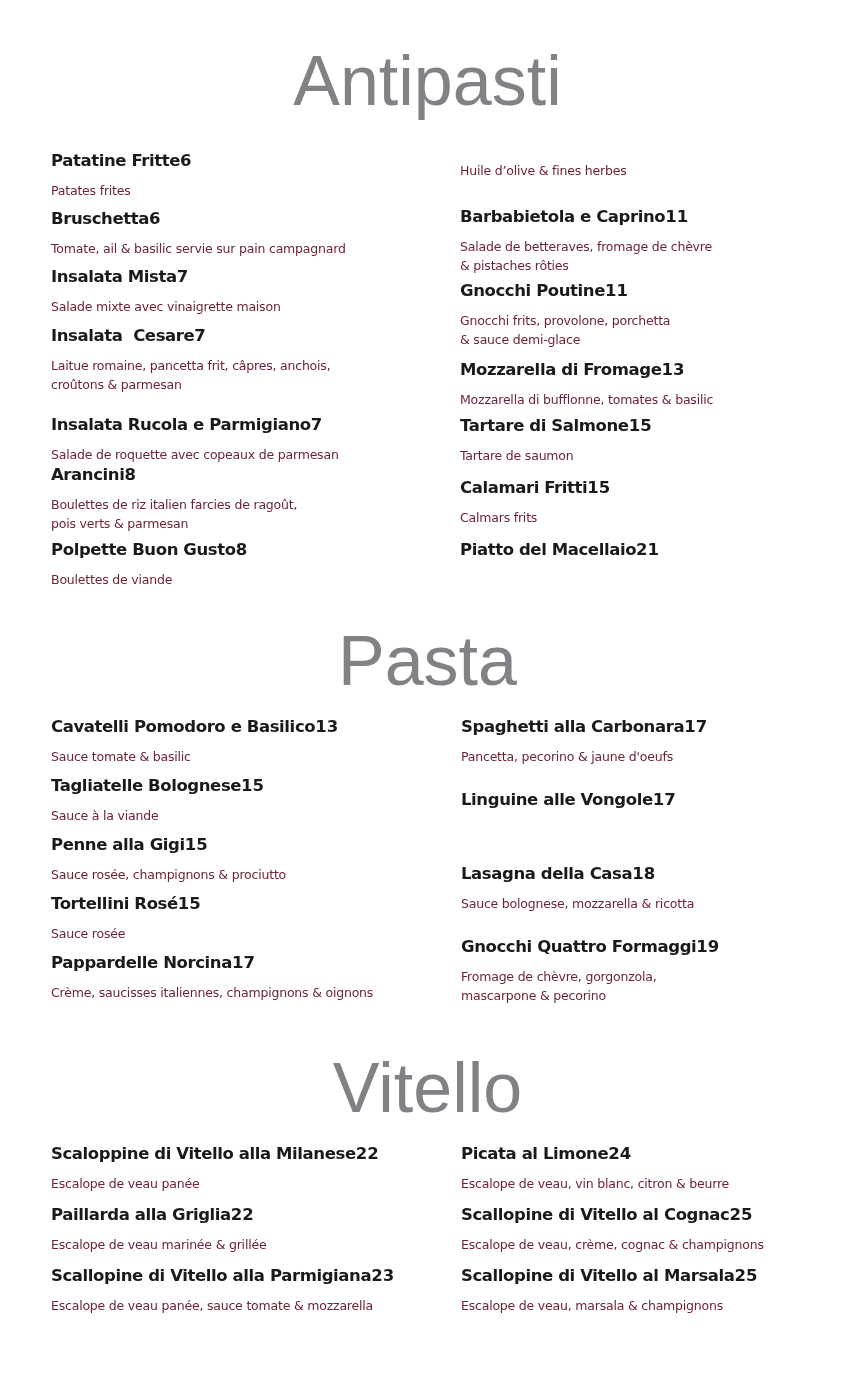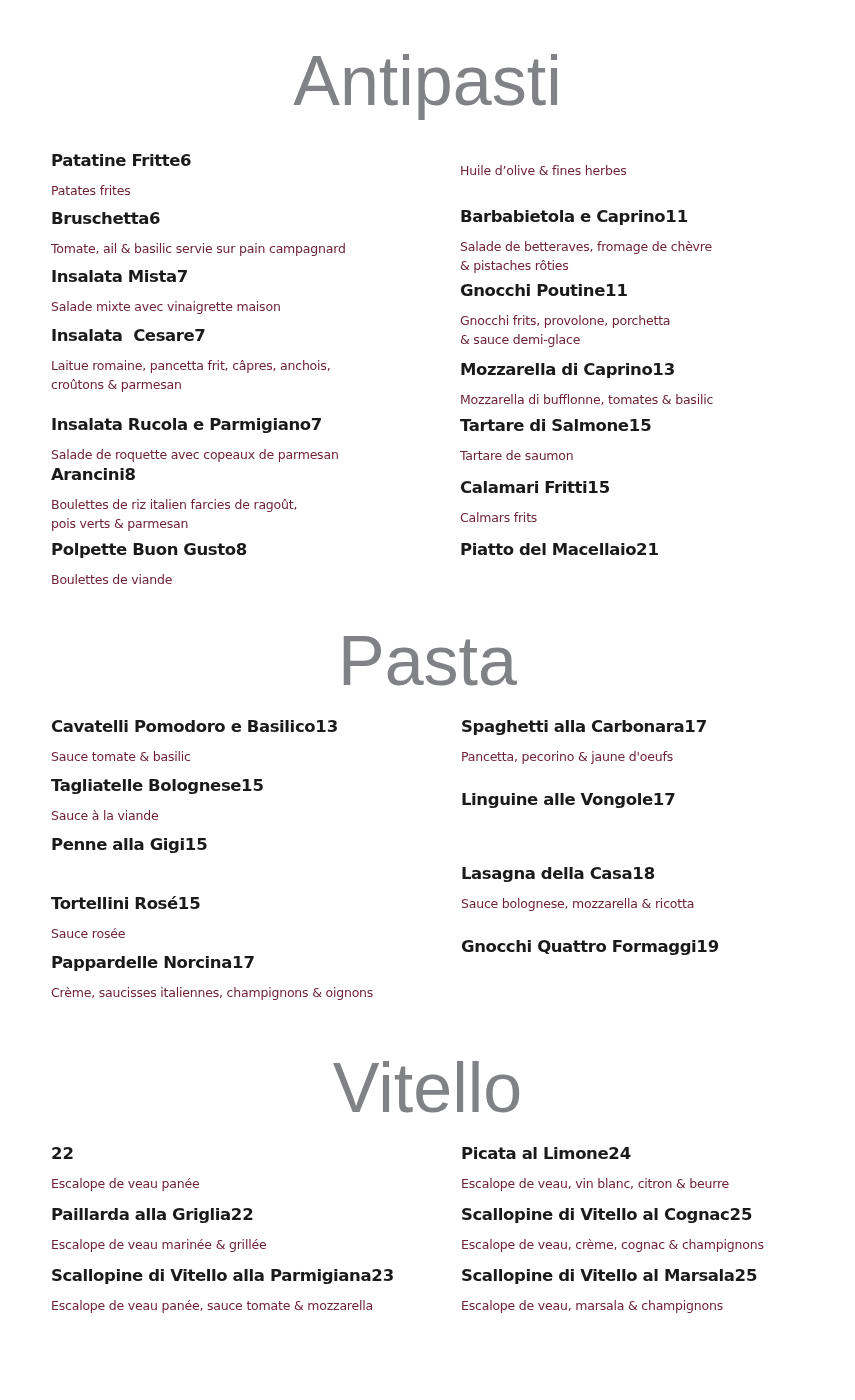--- a/index.html
+++ b/index.html
@@ -90,21 +90,21 @@
 <div class="item right" style="top:281px">
     <div class="row">
       <span class="name">Gnocchi Poutine</span>
       <span class="price">11</span>
     </div>
     <div class="desc">Gnocchi frits, provolone, porchetta
 &amp; sauce demi-glace</div>
   </div>
 <div class="item right" style="top:360px">
     <div class="row">
-      <span class="name">Mozzarella di Caprino</span>
+      <span class="name">Mozzarella di Fromage</span>
       <span class="price">13</span>
     </div>
     <div class="desc">Mozzarella di bufflonne, tomates &amp; basilic</div>
   </div>
 <div class="item right" style="top:416px">
     <div class="row">
       <span class="name">Tartare di Salmone</span>
       <span class="price">15</span>
     </div>
     <div class="desc">Tartare de saumon</div>
@@ -137,20 +137,21 @@
       <span class="name">Tagliatelle Bolognese</span>
       <span class="price">15</span>
     </div>
     <div class="desc">Sauce à la viande</div>
   </div>
 <div class="item left" style="top:835px">
     <div class="row">
       <span class="name">Penne alla Gigi</span>
       <span class="price">15</span>
     </div>
+    <div class="desc">Sauce rosée, champignons &amp; prociutto</div>
   </div>
 <div class="item left" style="top:894px">
     <div class="row">
       <span class="name">Tortellini Rosé</span>
       <span class="price">15</span>
     </div>
     <div class="desc">Sauce rosée</div>
   </div>
 <div class="item left" style="top:953px">
     <div class="row">
@@ -178,26 +179,29 @@
       <span class="name">Lasagna della Casa</span>
       <span class="price">18</span>
     </div>
     <div class="desc">Sauce bolognese, mozzarella &amp; ricotta</div>
   </div>
 <div class="item right" style="top:937px;left:461px">
     <div class="row">
       <span class="name">Gnocchi Quattro Formaggi</span>
       <span class="price">19</span>
     </div>
+    <div class="desc">Fromage de chèvre, gorgonzola,
+mascarpone &amp; pecorino</div>
   </div>
 
 <h1 class="heading" style="top:1053px">Vitello</h1>
 
 <div class="item left" style="top:1144px">
     <div class="row">
+      <span class="name">Scaloppine di Vitello alla Milanese</span>
       <span class="price">22</span>
     </div>
     <div class="desc">Escalope de veau panée</div>
   </div>
 <div class="item left" style="top:1205px">
     <div class="row">
       <span class="name">Paillarda alla Griglia</span>
       <span class="price">22</span>
     </div>
     <div class="desc">Escalope de veau marinée &amp; grillée</div>

